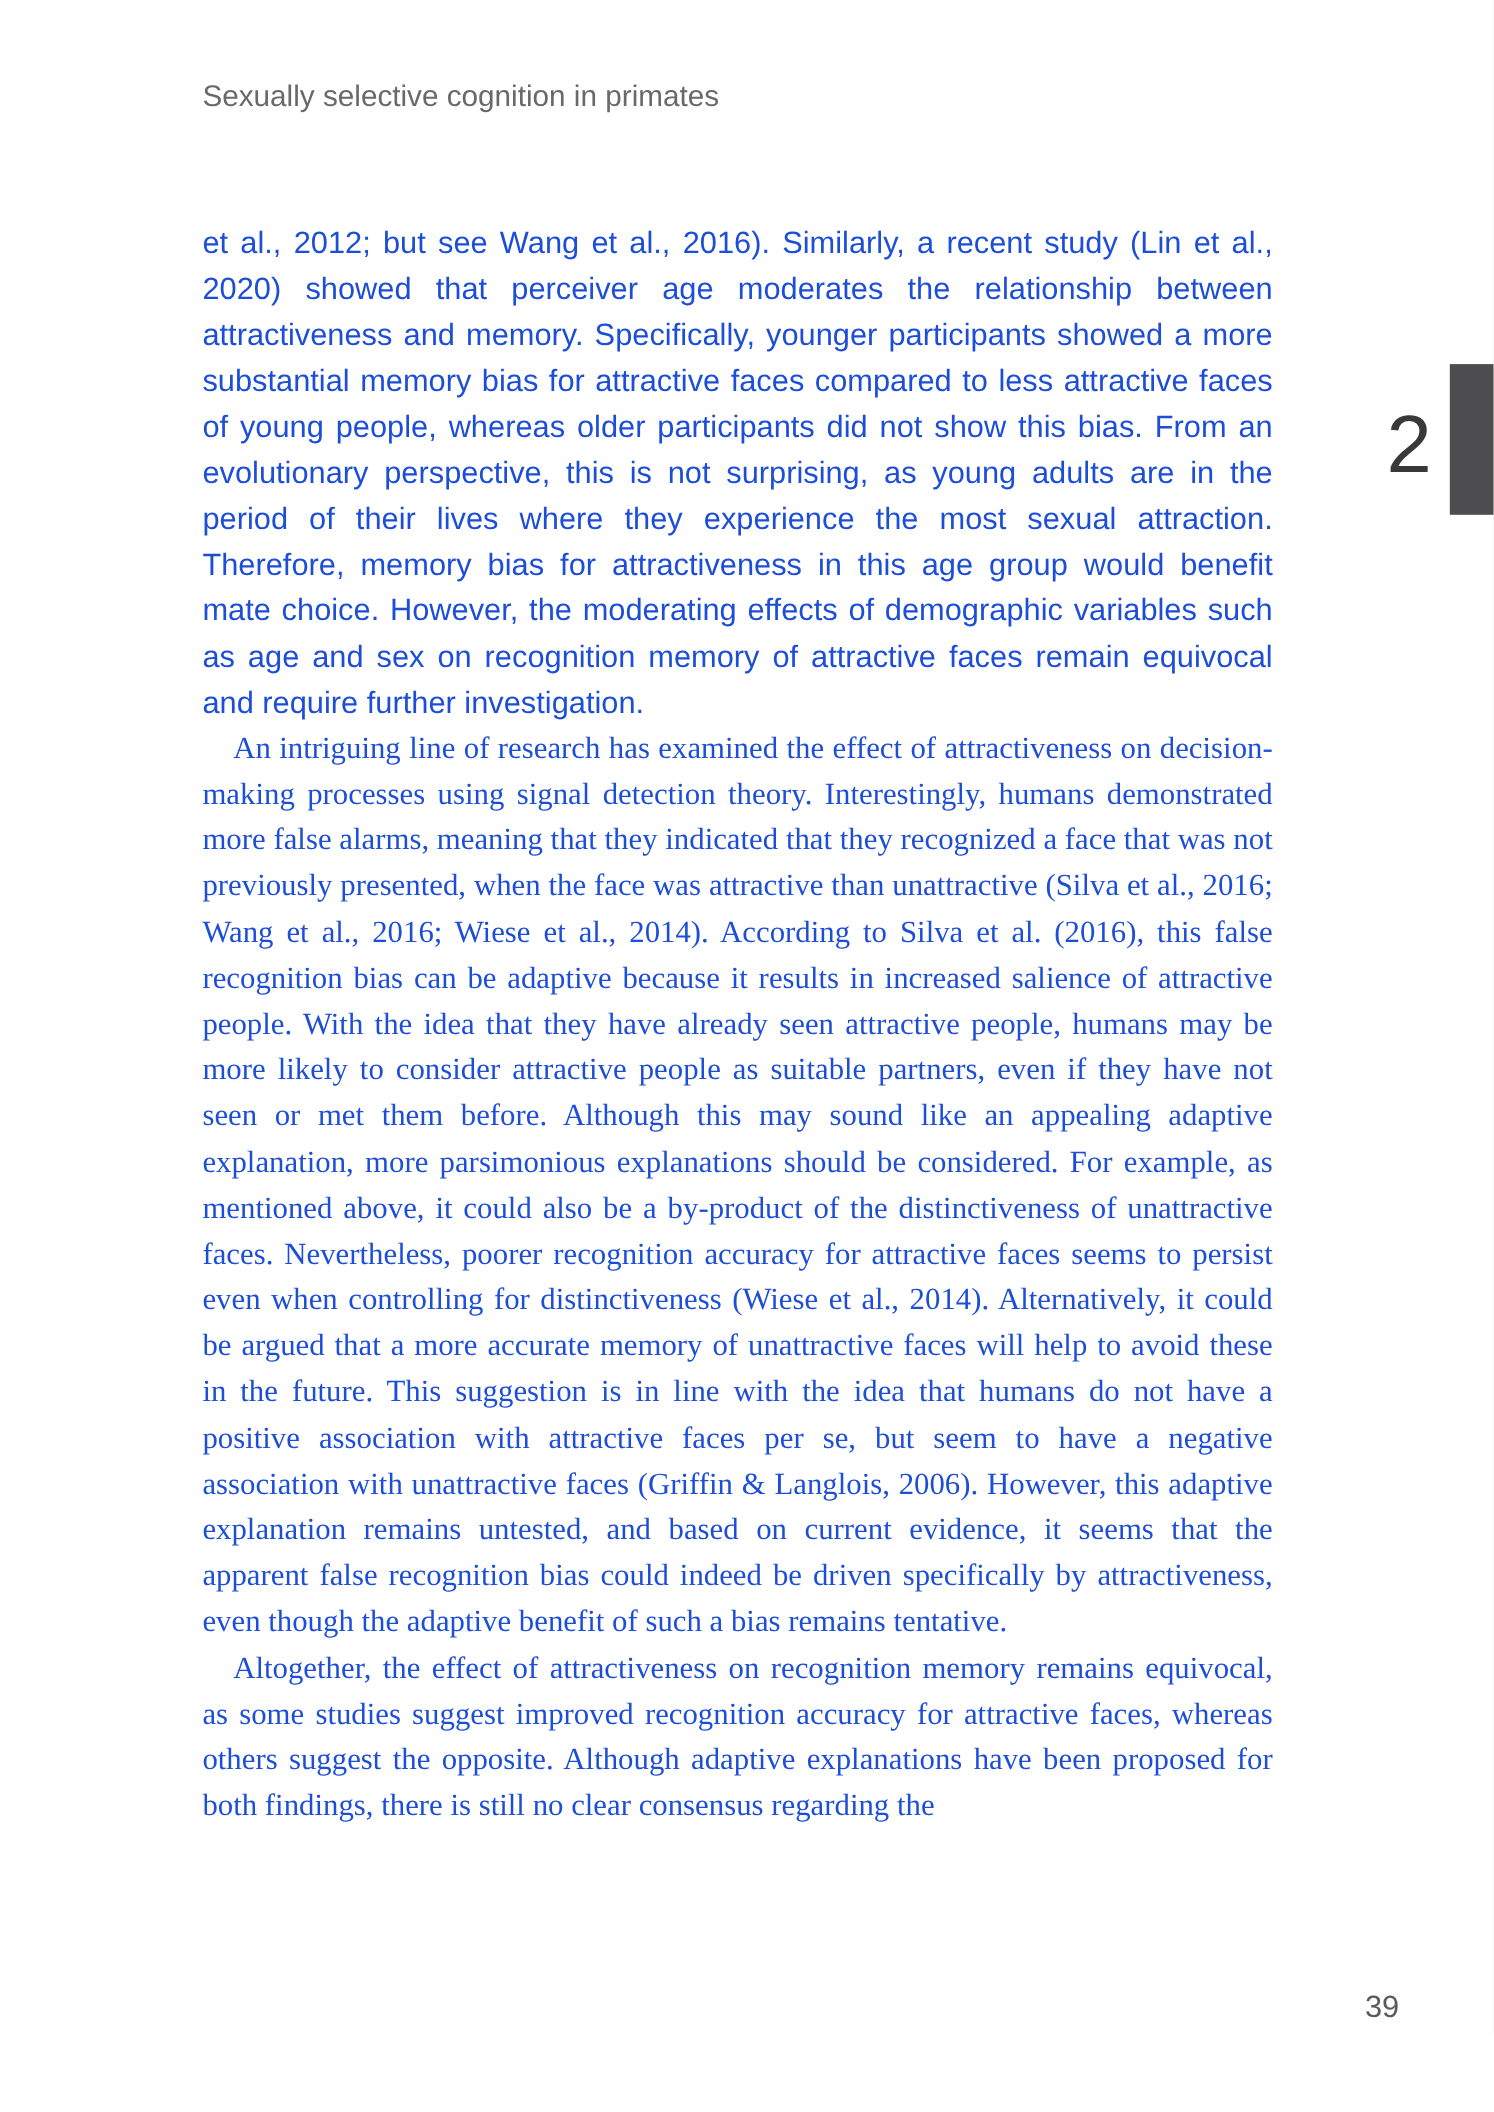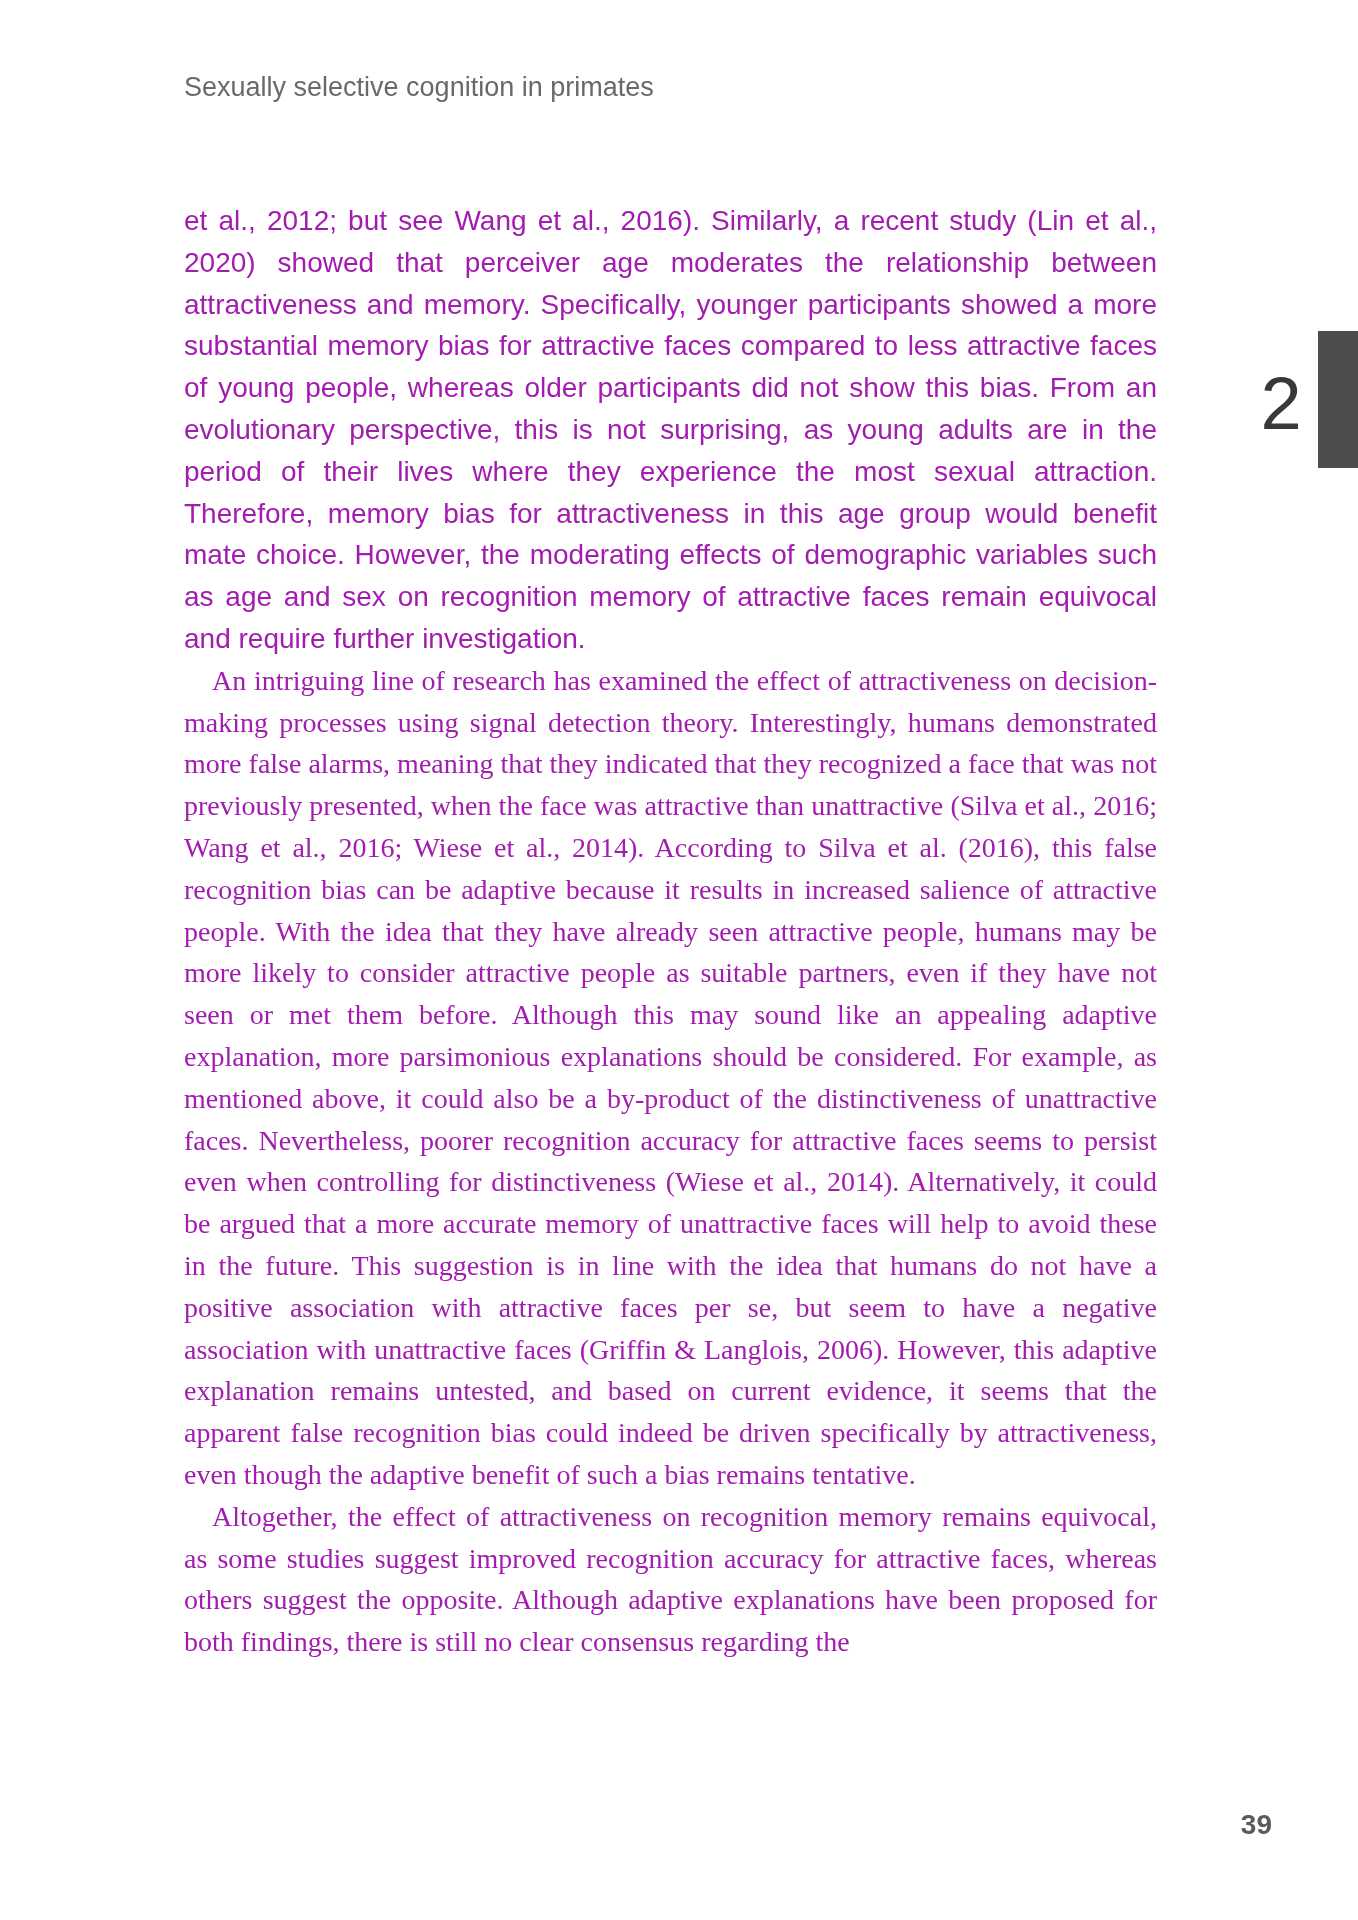--- a/index.html
+++ b/index.html
@@ -24,21 +24,21 @@
     color: #69696c;
   }
   .body-text {
     position: absolute;
     top: 200px;
     left: 184px;
     width: 973px;
     font-size: 28px;
     line-height: 41.8px;
     font-weight: 300;
-    color: #a21caf;
+    color: #1d4ed8;
     text-align: justify;
   }
   .para { margin: 0; }
   .para.indent { text-indent: 28px; font-family: Liberation Serif, serif; }
   .chapter-number {
     position: absolute;
     top: 364px;
     left: 1250px;
     width: 62px;
     height: 80px;
@@ -57,21 +57,21 @@
     background: #4d4d50;
   }
   .page-number {
     position: absolute;
     top: 1808px;
     left: 184px;
     width: 1088px;
     text-align: right;
     font-size: 28px;
     line-height: 34px;
-    font-weight: 700;
+    font-weight: 400;
     color: #5b5b5e;
   }
 </style>
 </head>
 <body>
 
 <div class="page">
 
   <div class="running-header">
     <span>Sexually selective cognition in primates</span>

